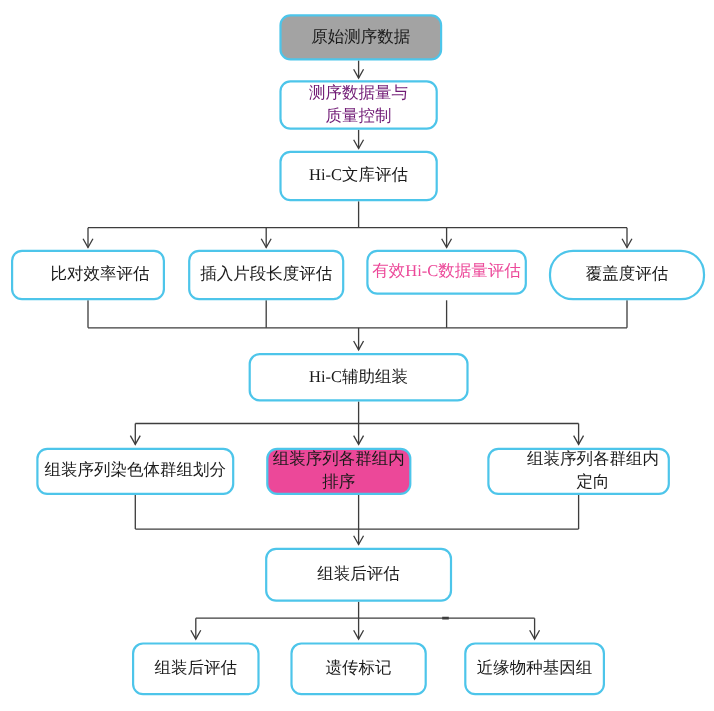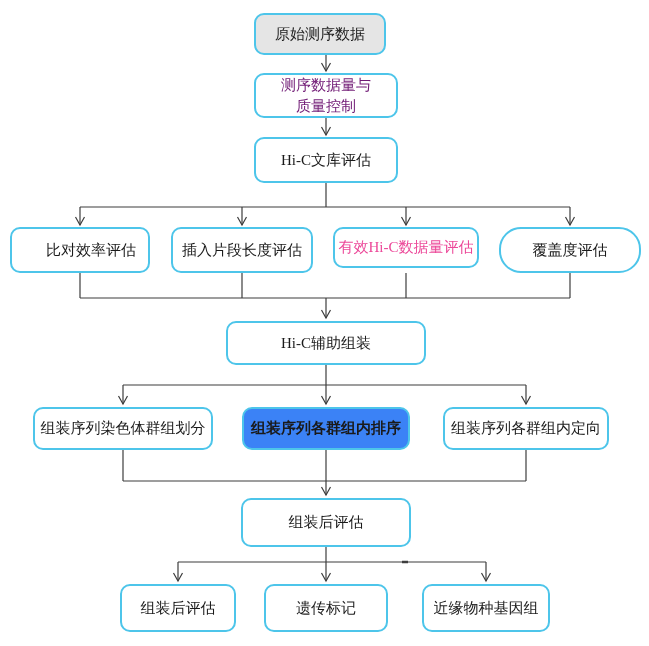--- a/index.html
+++ b/index.html
@@ -74,30 +74,30 @@
         <polyline points="326,481 326,495" fill="none" stroke="#3d3d3d" stroke-width="1.2" marker-end="url(#arrowV)"></polyline>
         <polyline points="326,547 326,562" fill="none" stroke="#3d3d3d" stroke-width="1.2"></polyline>
         <polyline points="178,562 486,562" fill="none" stroke="#3d3d3d" stroke-width="1.2"></polyline>
         <polyline points="402,562 408,562" fill="none" stroke="#3d3d3d" stroke-width="2.5"></polyline>
         <polyline points="178,562 178,581" fill="none" stroke="#3d3d3d" stroke-width="1.2" marker-end="url(#arrowV)"></polyline>
         <polyline points="326,562 326,581" fill="none" stroke="#3d3d3d" stroke-width="1.2" marker-end="url(#arrowV)"></polyline>
         <polyline points="486,562 486,581" fill="none" stroke="#3d3d3d" stroke-width="1.2" marker-end="url(#arrowV)"></polyline>
       </g>
   </svg>
   <div id="nodes">
-      <div class="node" style="left: 254px; top: 13px; width: 132px; height: 42px; border-color: rgb(77, 197, 234); background: #e5e5e5; color: rgb(26, 26, 26);"><span>原始测序数据</span></div>
+      <div class="node" style="left: 254px; top: 13px; width: 148px; height: 42px; border-color: rgb(77, 197, 234); background: #a3a3a3; color: rgb(26, 26, 26);"><span>原始测序数据</span></div>
       <div class="node" style="left: 254px; top: 73px; width: 144px; height: 45px; border-color: rgb(77, 197, 234); background: rgb(255, 255, 255); color: #701a75;"><span>测序数据量与
 质量控制</span></div>
       <div class="node" style="left: 254px; top: 137px; width: 144px; height: 46px; border-color: rgb(77, 197, 234); background: rgb(255, 255, 255); color: rgb(26, 26, 26);"><span>Hi-C文库评估</span></div>
       <div class="node" style="left: 10px; top: 227px; width: 140px; height: 46px; border-color: rgb(77, 197, 234); background: rgb(255, 255, 255); color: rgb(26, 26, 26); padding-left: 24px;"><span>比对效率评估</span></div>
       <div class="node" style="left: 171px; top: 227px; width: 142px; height: 46px; border-color: rgb(77, 197, 234); background: rgb(255, 255, 255); color: rgb(26, 26, 26);"><span>插入片段长度评估</span></div>
       <div class="node" style="left: 333px; top: 227px; width: 146px; height: 41px; border-color: rgb(77, 197, 234); background: rgb(255, 255, 255); color: #ec4899;"><span>有效Hi-C数据量评估</span></div>
       <div class="node" style="left: 499px; top: 227px; width: 142px; height: 46px; border-color: rgb(77, 197, 234); background: rgb(255, 255, 255); color: rgb(26, 26, 26); border-radius: 22px;"><span>覆盖度评估</span></div>
       <div class="node" style="left: 226px; top: 321px; width: 200px; height: 44px; border-color: rgb(77, 197, 234); background: rgb(255, 255, 255); color: rgb(26, 26, 26);"><span>Hi-C辅助组装</span></div>
       <div class="node" style="left: 33px; top: 407px; width: 180px; height: 43px; border-color: rgb(77, 197, 234); background: rgb(255, 255, 255); color: rgb(26, 26, 26);"><span>组装序列染色体群组划分</span></div>
-      <div class="node" style="left: 242px; top: 407px; width: 168px; height: 43px; border-color: rgb(77, 197, 234); background: #3b82f6; color: rgb(26, 26, 26); font-weight: bold;"><span>组装序列各群组内排序</span></div>
-      <div class="node" style="left: 443px; top: 407px; width: 166px; height: 43px; border-color: rgb(77, 197, 234); background: rgb(255, 255, 255); color: rgb(26, 26, 26);"><span>组装序列各群组内定向</span></div>
+      <div class="node" style="left: 242px; top: 407px; width: 132px; height: 43px; border-color: rgb(77, 197, 234); background: #ec4899; color: rgb(26, 26, 26);"><span>组装序列各群组内排序</span></div>
+      <div class="node" style="left: 443px; top: 407px; width: 166px; height: 43px; border-color: rgb(77, 197, 234); background: rgb(255, 255, 255); color: rgb(26, 26, 26); padding-left: 28px;"><span>组装序列各群组内定向</span></div>
       <div class="node" style="left: 241px; top: 498px; width: 170px; height: 49px; border-color: rgb(77, 197, 234); background: rgb(255, 255, 255); color: rgb(26, 26, 26);"><span>组装后评估</span></div>
       <div class="node" style="left: 120px; top: 584px; width: 116px; height: 48px; border-color: rgb(77, 197, 234); background: rgb(255, 255, 255); color: rgb(26, 26, 26);"><span>组装后评估</span></div>
       <div class="node" style="left: 264px; top: 584px; width: 124px; height: 48px; border-color: rgb(77, 197, 234); background: rgb(255, 255, 255); color: rgb(26, 26, 26);"><span>遗传标记</span></div>
       <div class="node" style="left: 422px; top: 584px; width: 128px; height: 48px; border-color: rgb(77, 197, 234); background: rgb(255, 255, 255); color: rgb(26, 26, 26);"><span>近缘物种基因组</span></div>
     </div>
 </div>
 
 </body></html>

